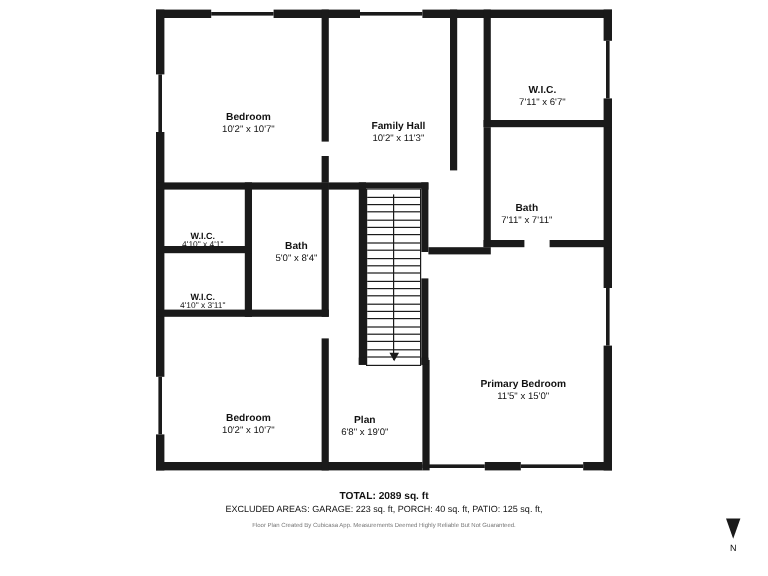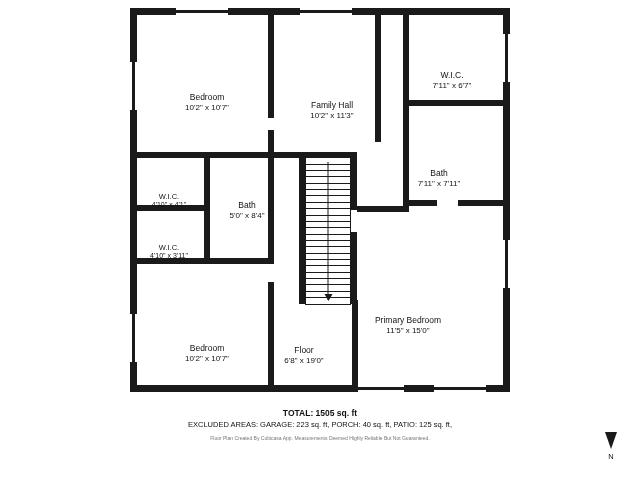--- a/index.html
+++ b/index.html
@@ -24,21 +24,21 @@
   }
   .room-label {
     position: absolute;
     text-align: center;
     color: #111111;
     line-height: 1.25;
     white-space: nowrap;
   }
   .room-label .name {
     display: block;
-    font-weight: normal;
+    font-weight: bold;
     font-size: 8.5px;
     margin-top: 48px;
   }
   .room-label .dim {
     display: block;
     font-size: 8px;
   }
   .room-label.small .name { font-size: 7.5px; }
   .room-label.small .dim { font-size: 7px; }
 
@@ -249,37 +249,37 @@
   <div class="room-label" style="left:247px; top:186px; transform:translate(-50%,-50%);">
     <span class="name">Bath</span>
     <span class="dim">5'0" x 8'4"</span>
   </div>
 
   <div class="room-label small" style="left:169px; top:228px; transform:translate(-50%,-50%);">
     <span class="name">W.I.C.</span>
     <span class="dim">4'10" x 3'11"</span>
   </div>
 
-  <div class="room-label" style="left:408px; top:301px; transform:translate(-50%,-50%);">
+  <div class="room-label" style="left:436px; top:301px; transform:translate(-50%,-50%);">
     <span class="name">Primary Bedroom</span>
     <span class="dim">11'5" x 15'0"</span>
   </div>
 
   <div class="room-label" style="left:207px; top:329px; transform:translate(-50%,-50%);">
     <span class="name">Bedroom</span>
     <span class="dim">10'2" x 10'7"</span>
   </div>
 
   <div class="room-label" style="left:304px; top:331px; transform:translate(-50%,-50%);">
-    <span class="name">Floor</span>
+    <span class="name">Plan</span>
     <span class="dim">6'8" x 19'0"</span>
   </div>
 
   <div id="footer">
-    <div class="total">TOTAL: 1505 sq. ft</div>
+    <div class="total">TOTAL: 2089 sq. ft</div>
     <div class="line">EXCLUDED AREAS: GARAGE: 223 sq. ft, PORCH: 40 sq. ft, PATIO: 125 sq. ft,</div>
     <div class="disclaimer">Floor Plan Created By Cubicasa App. Measurements Deemed Highly Reliable But Not Guaranteed.</div>
   </div>
 
   <div id="compass">
     <div class="needle"></div>
     <div class="letter">N</div>
   </div>
 
 </div>

